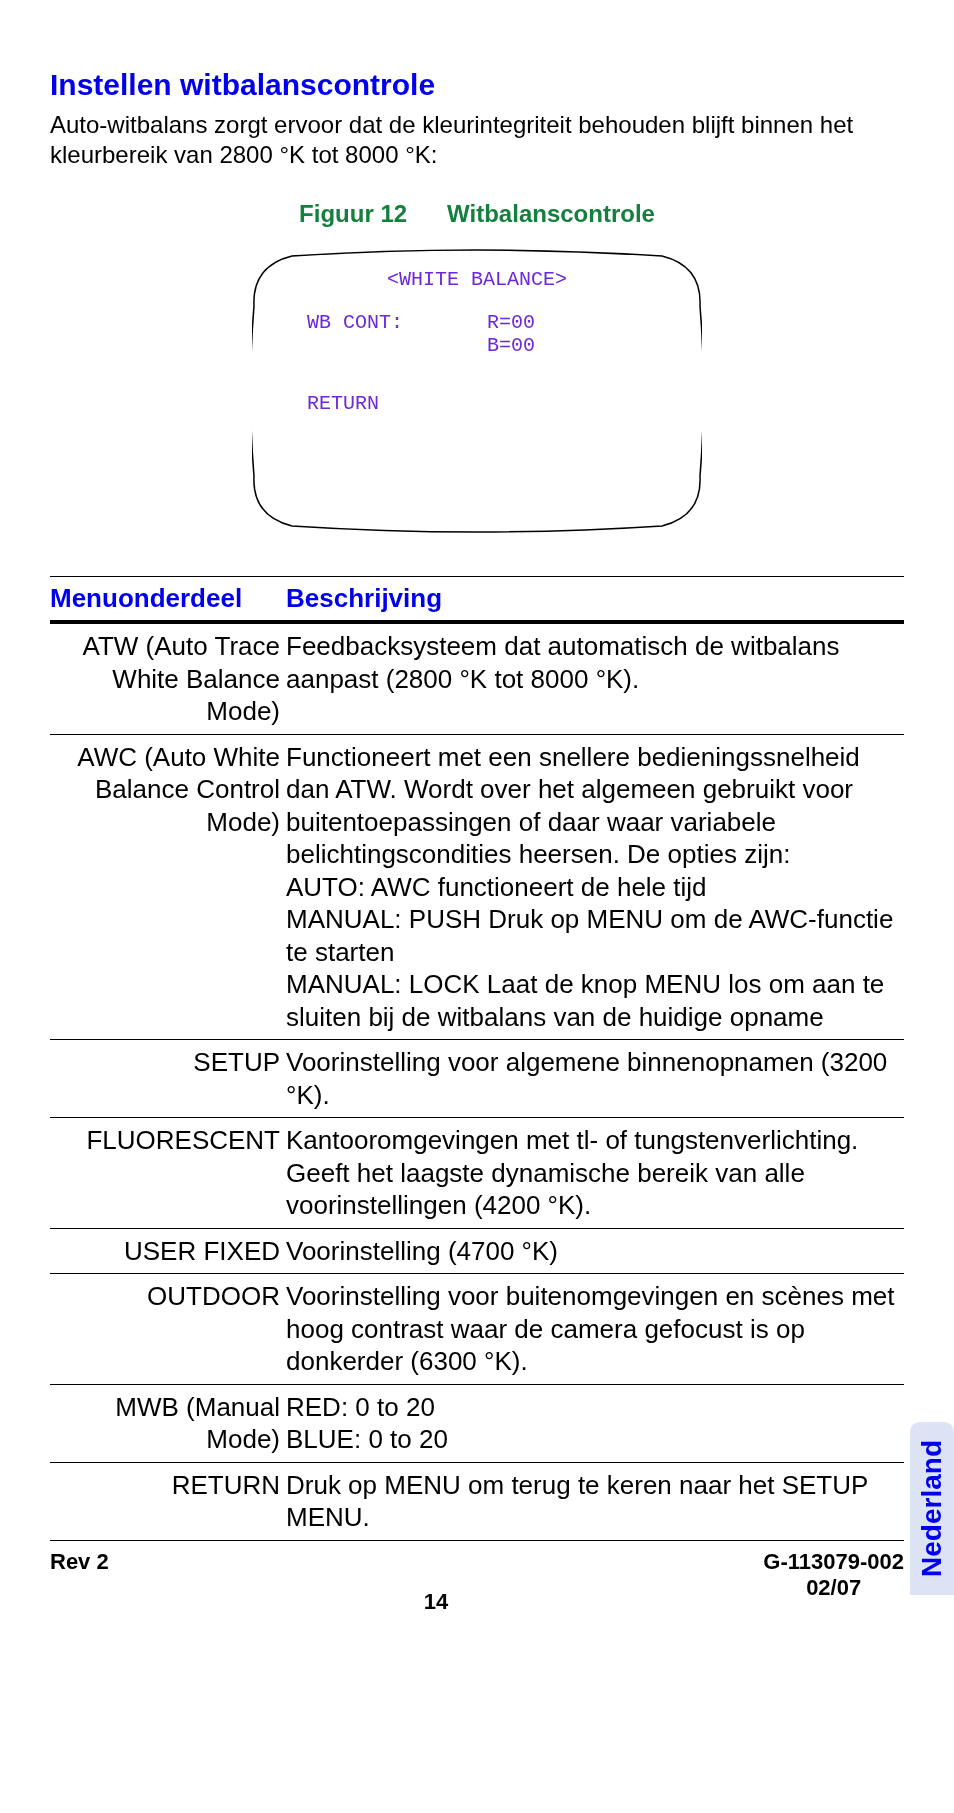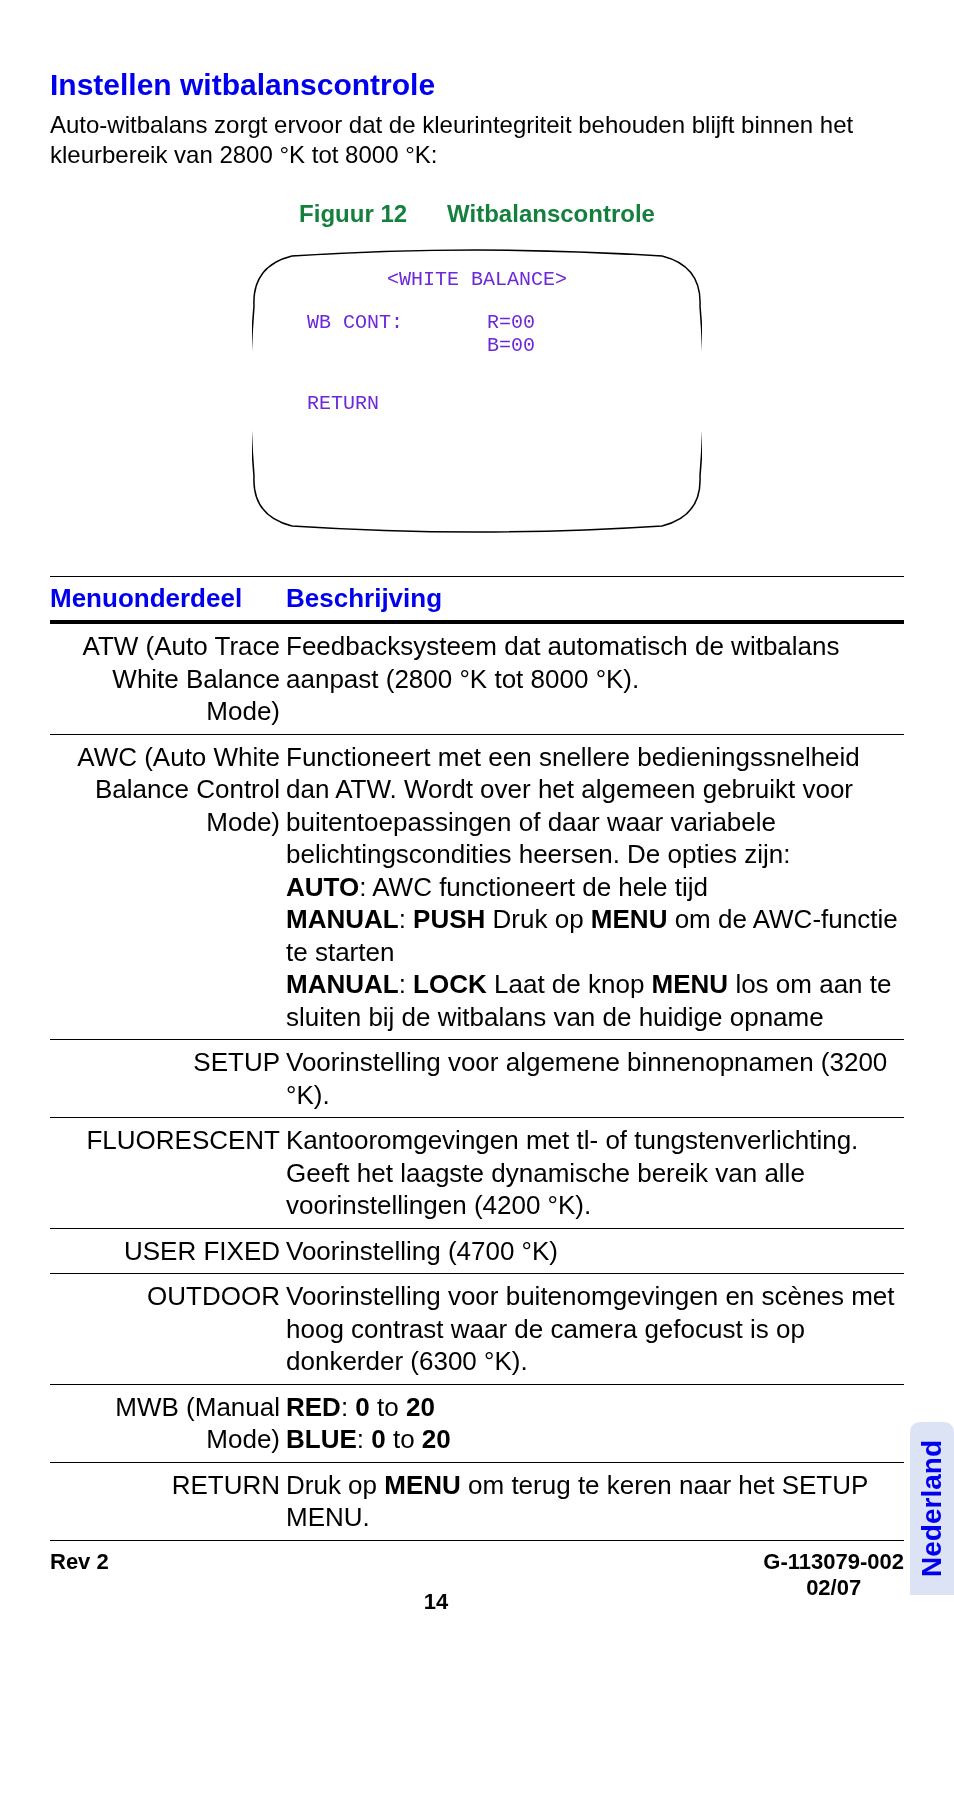--- a/index.html
+++ b/index.html
@@ -92,21 +92,21 @@
   table.menu td {
     vertical-align: top;
     padding: 6px 6px 6px 0;
     border-bottom: 1px solid #000;
     line-height: 1.25;
   }
   table.menu td.col1 {
     width: 230px;
     text-align: right;
   }
-  .b { font-weight: bold; }
+  .b { font-weight: normal; }
 
   .footer {
     display: flex;
     justify-content: space-between;
     font-size: 22px;
     margin-top: 8px;
     font-weight: bold;
   }
   .footer .mid { text-align: center; flex:1;margin-top:40px; }
   .footer .right { text-align: center; }

